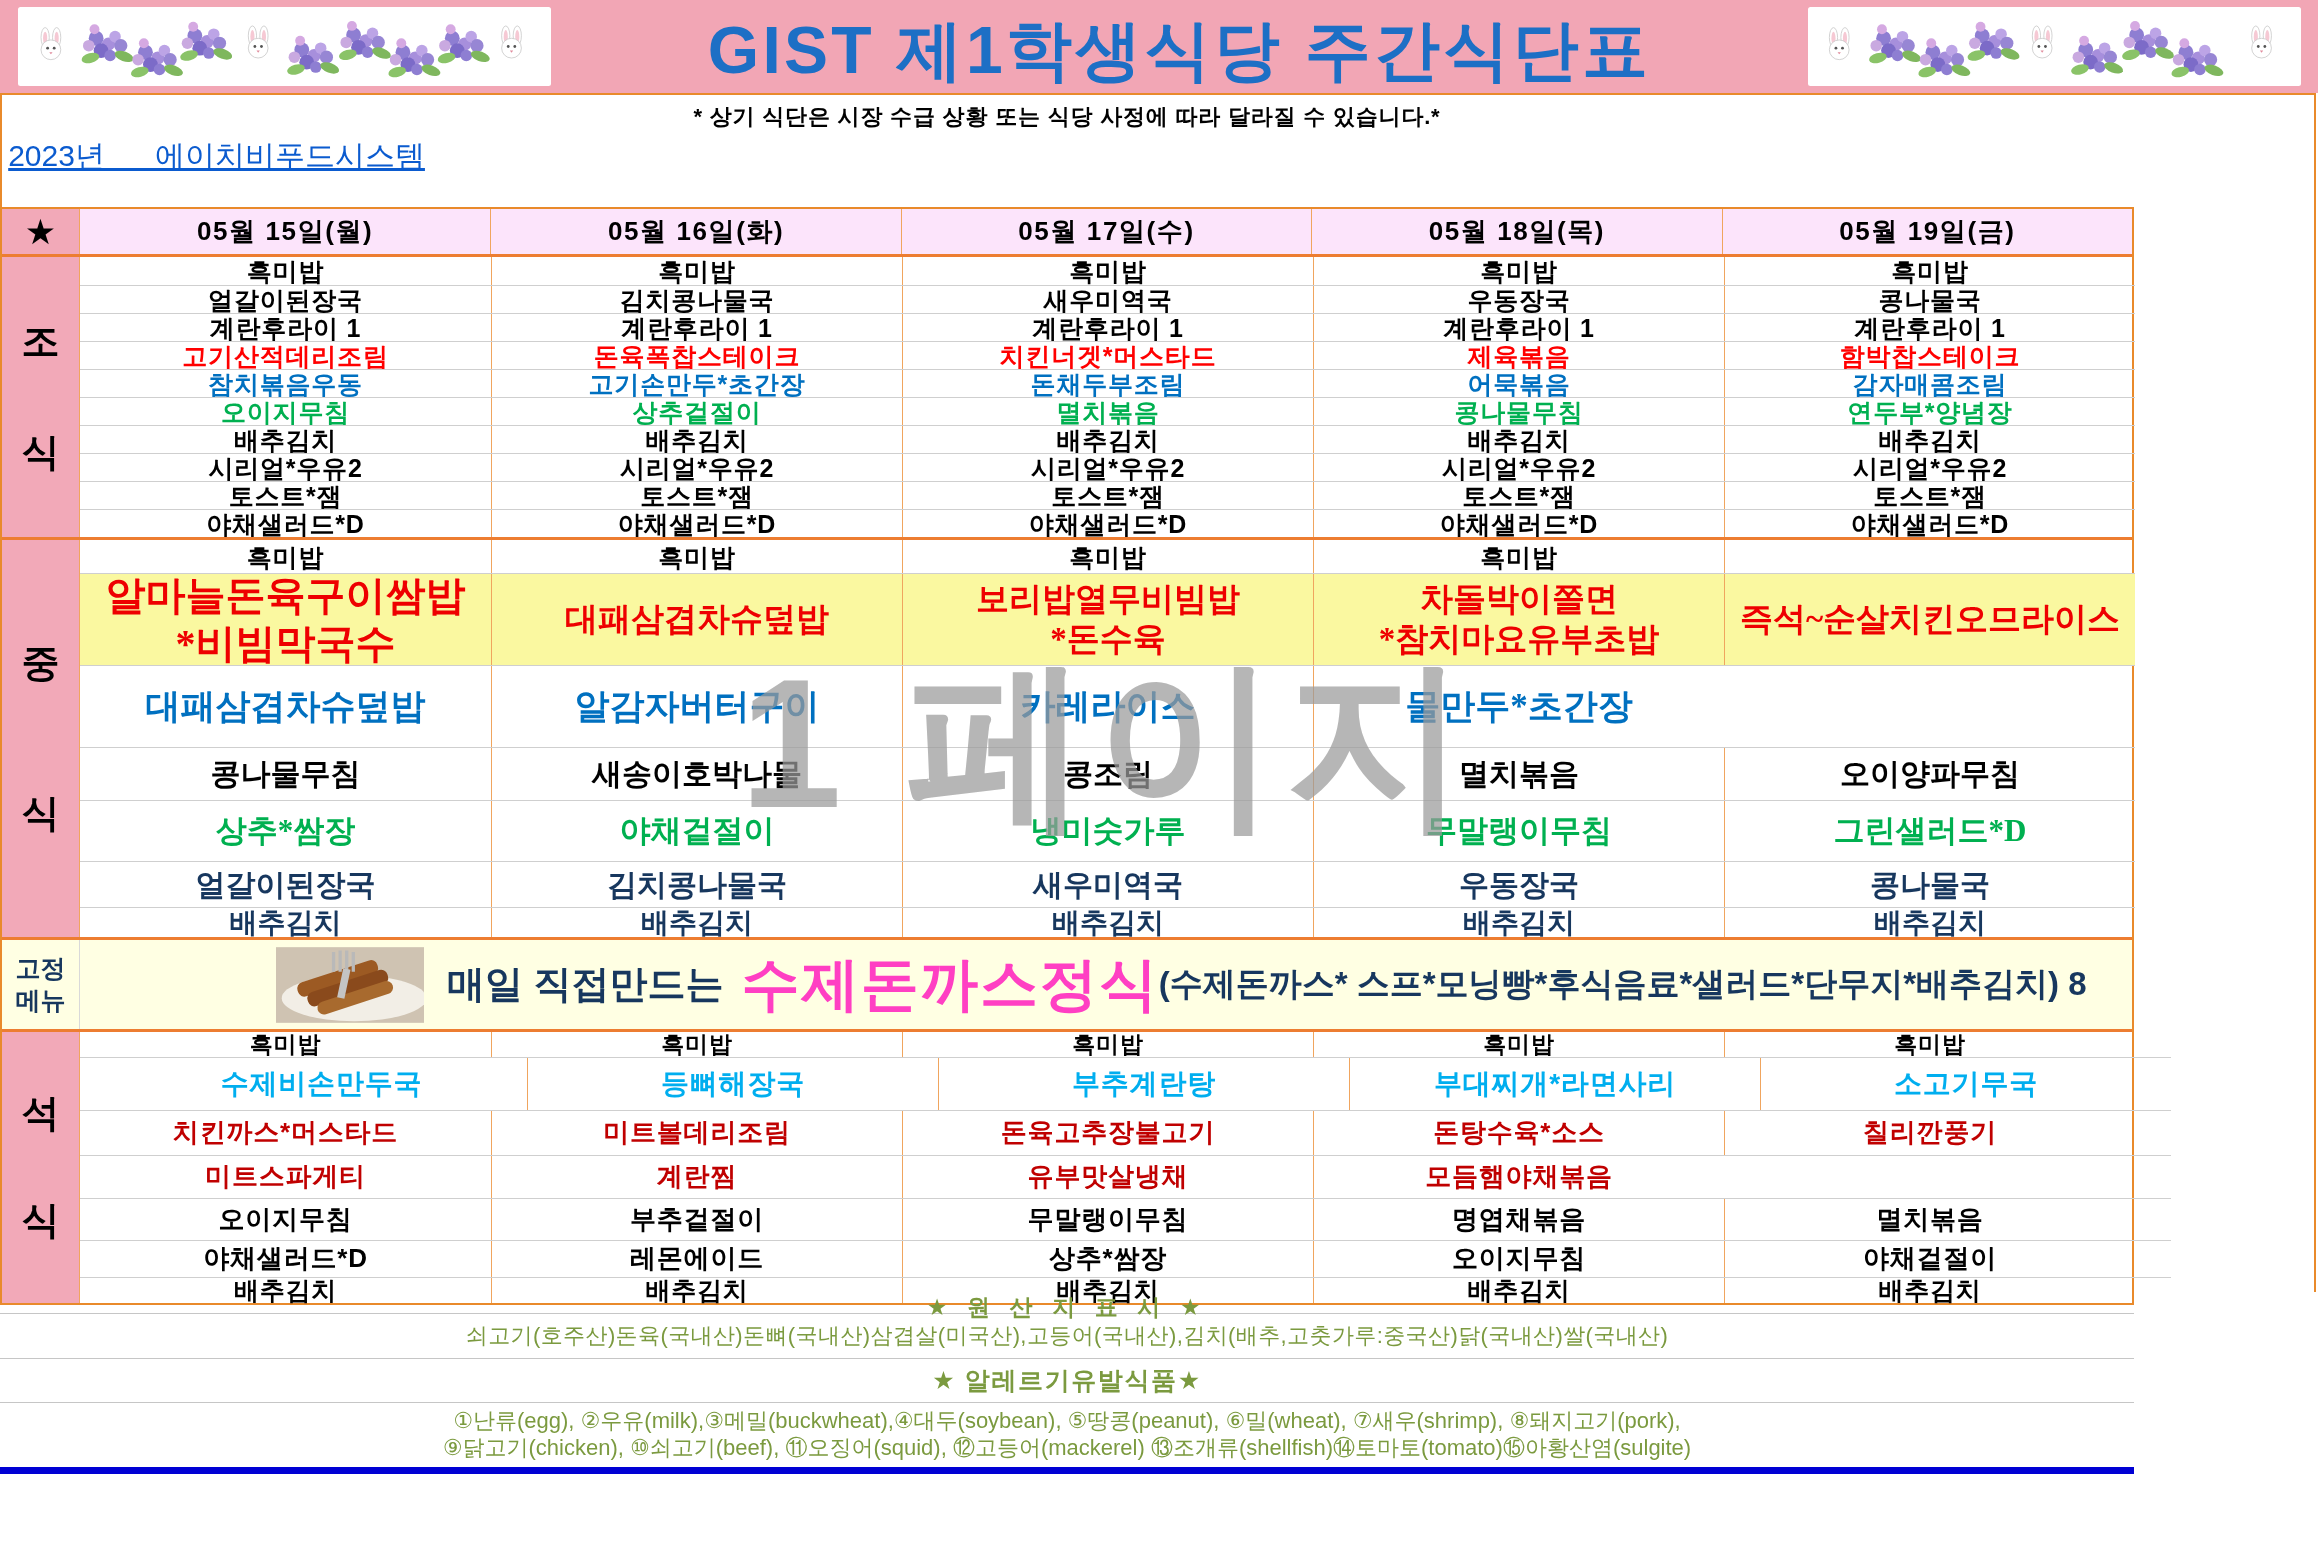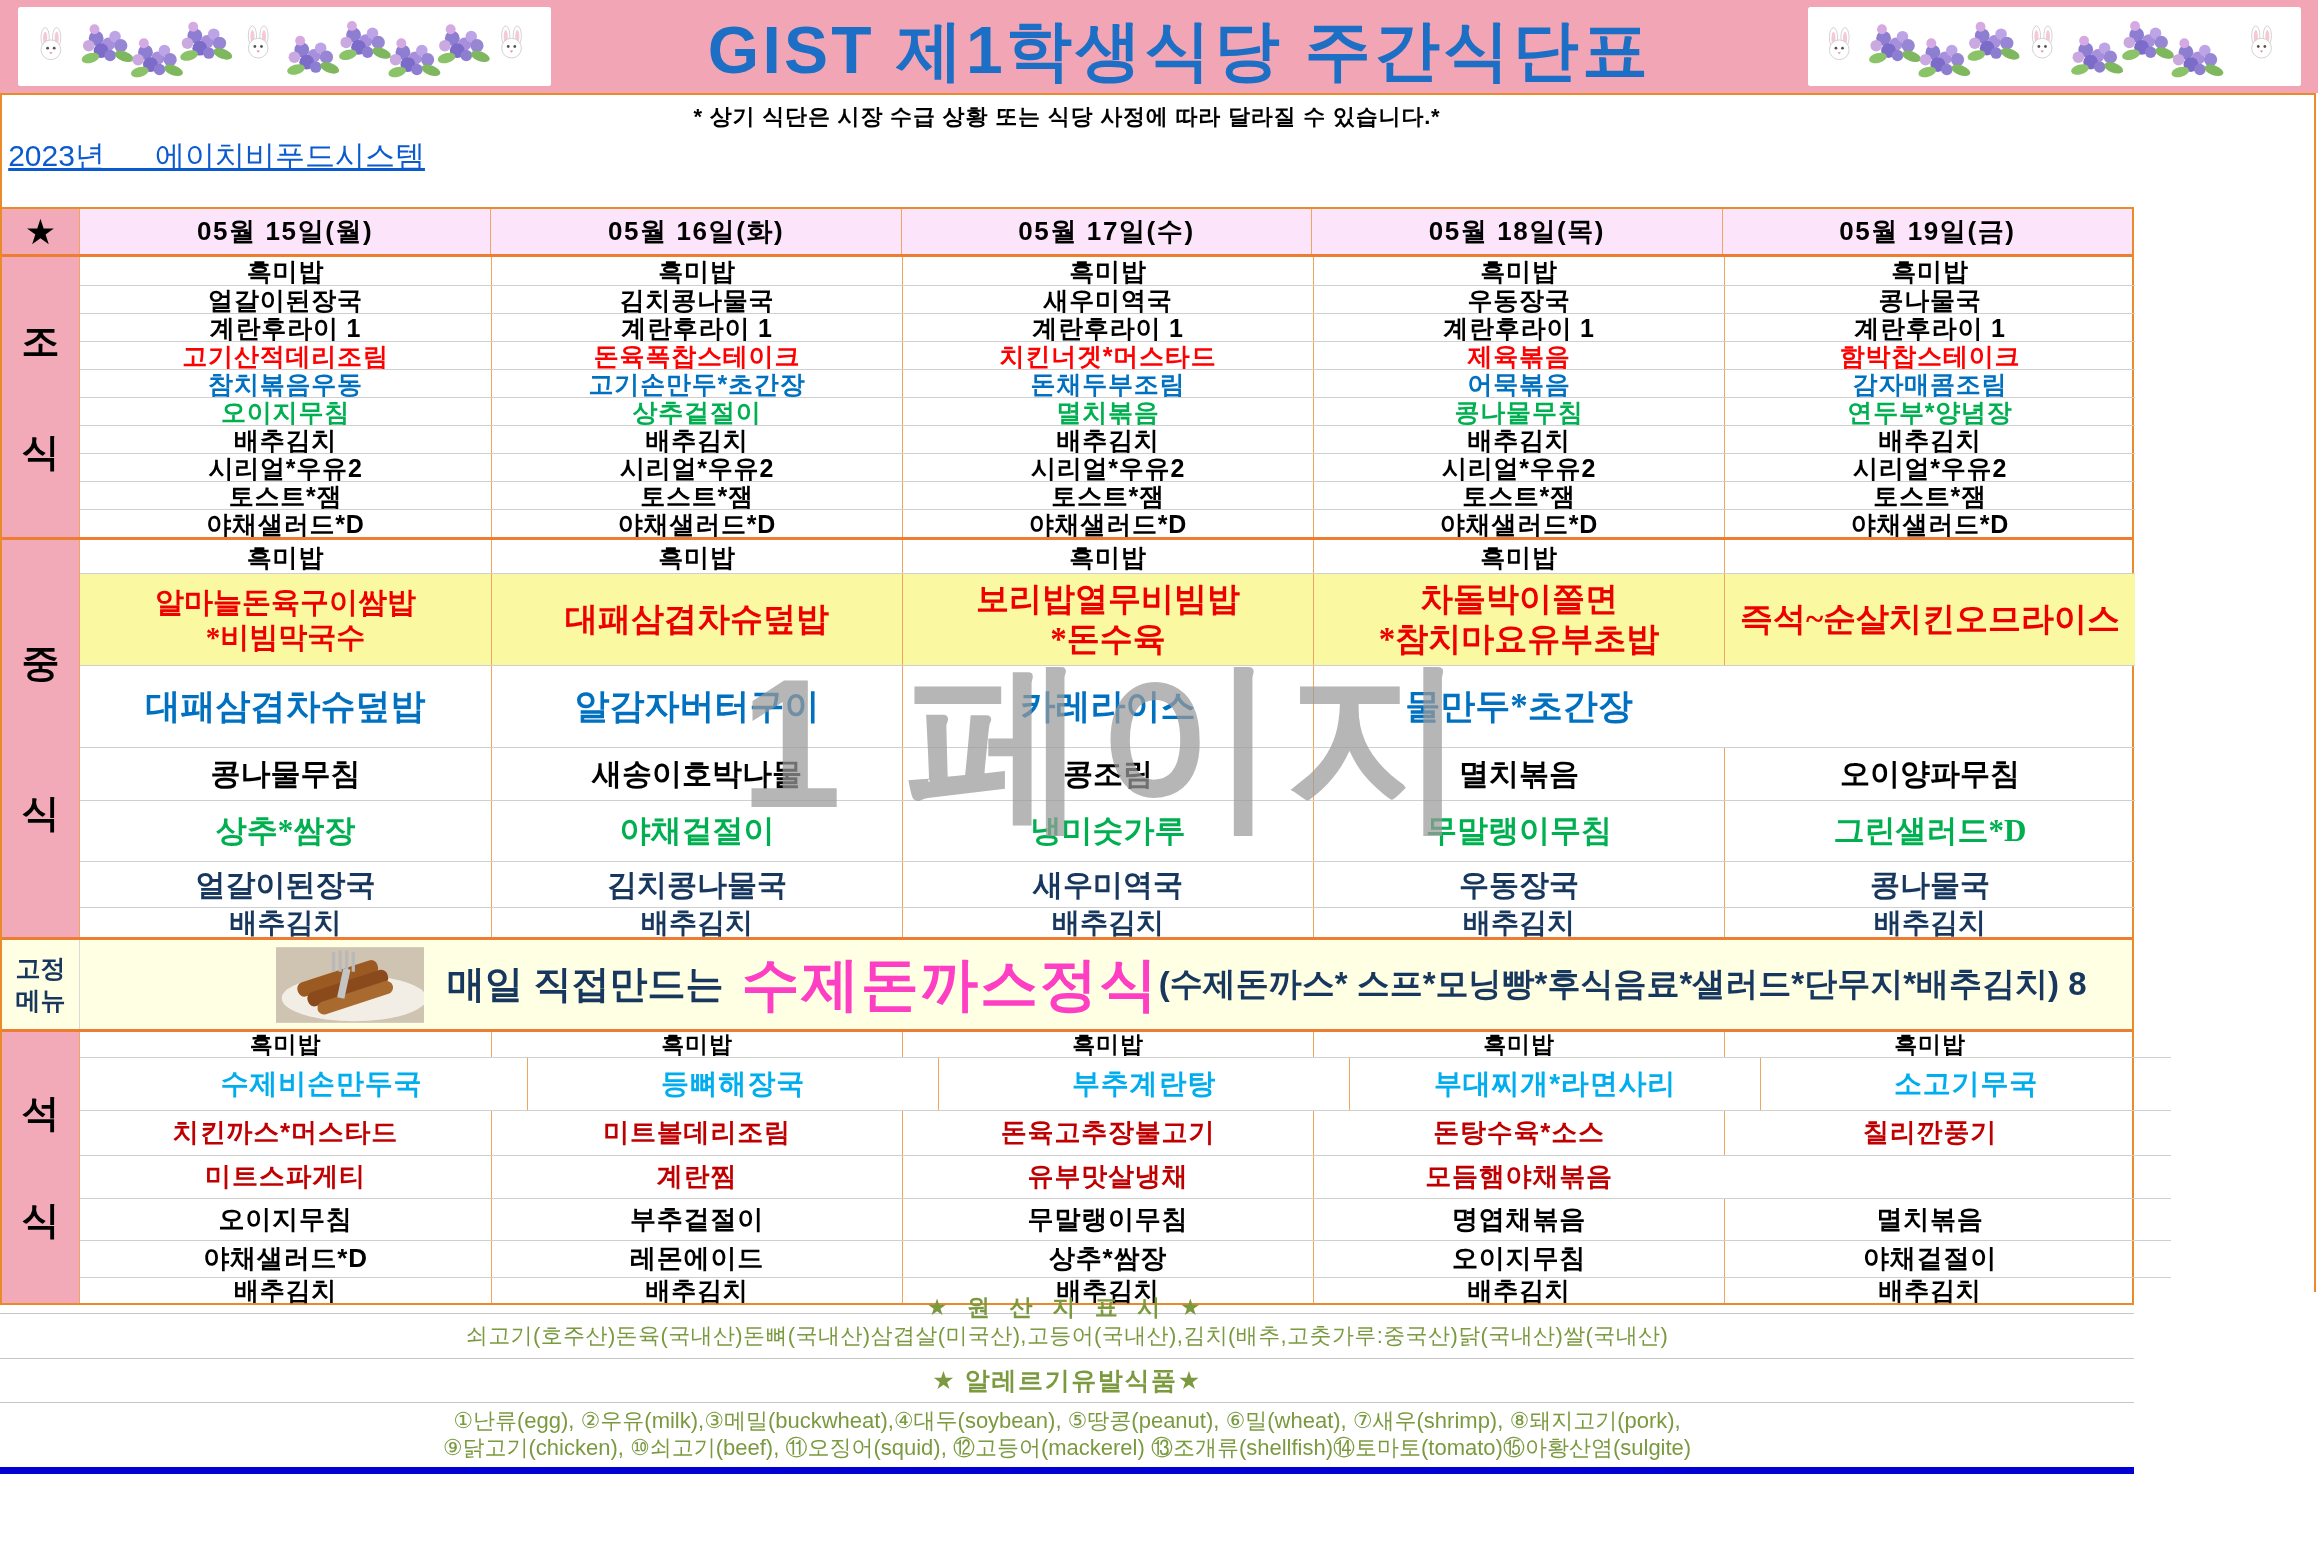--- a/index.html
+++ b/index.html
@@ -250,21 +250,21 @@
           </div>
           <div class="rows">
             <div class="row" style="height: 33px;">
               <div class="cell" style="color: rgb(0, 0, 0); font-size: 25px;">흑미밥</div>
               <div class="cell" style="color: rgb(0, 0, 0); font-size: 25px;">흑미밥</div>
               <div class="cell" style="color: rgb(0, 0, 0); font-size: 25px;">흑미밥</div>
               <div class="cell" style="color: rgb(0, 0, 0); font-size: 25px;">흑미밥</div>
               <div class="cell" style="color: rgb(0, 0, 0); font-size: 25px;"></div>
             </div>
             <div class="row" style="height: 92px; background: rgb(250, 248, 160);">
-              <div class="cell serif" style="color: rgb(238, 0, 0); font-size: 29px;">알마늘돈육구이쌈밥
+              <div class="cell serif" style="color: rgb(238, 0, 0); font-size: 40px;">알마늘돈육구이쌈밥
 *비빔막국수</div>
               <div class="cell serif" style="color: rgb(238, 0, 0); font-size: 33px;">대패삼겹차슈덮밥</div>
               <div class="cell serif" style="color: rgb(238, 0, 0); font-size: 33px;">보리밥열무비빔밥
 *돈수육</div>
               <div class="cell serif" style="color: rgb(238, 0, 0); font-size: 33px;">차돌박이쫄면
 *참치마요유부초밥</div>
               <div class="cell serif" style="color: rgb(238, 0, 0); font-size: 33px;">즉석~순살치킨오므라이스</div>
             </div>
             <div class="row" style="height: 82px;">
               <div class="cell serif" style="color: rgb(0, 112, 192); font-size: 35px;">대패삼겹차슈덮밥</div>

